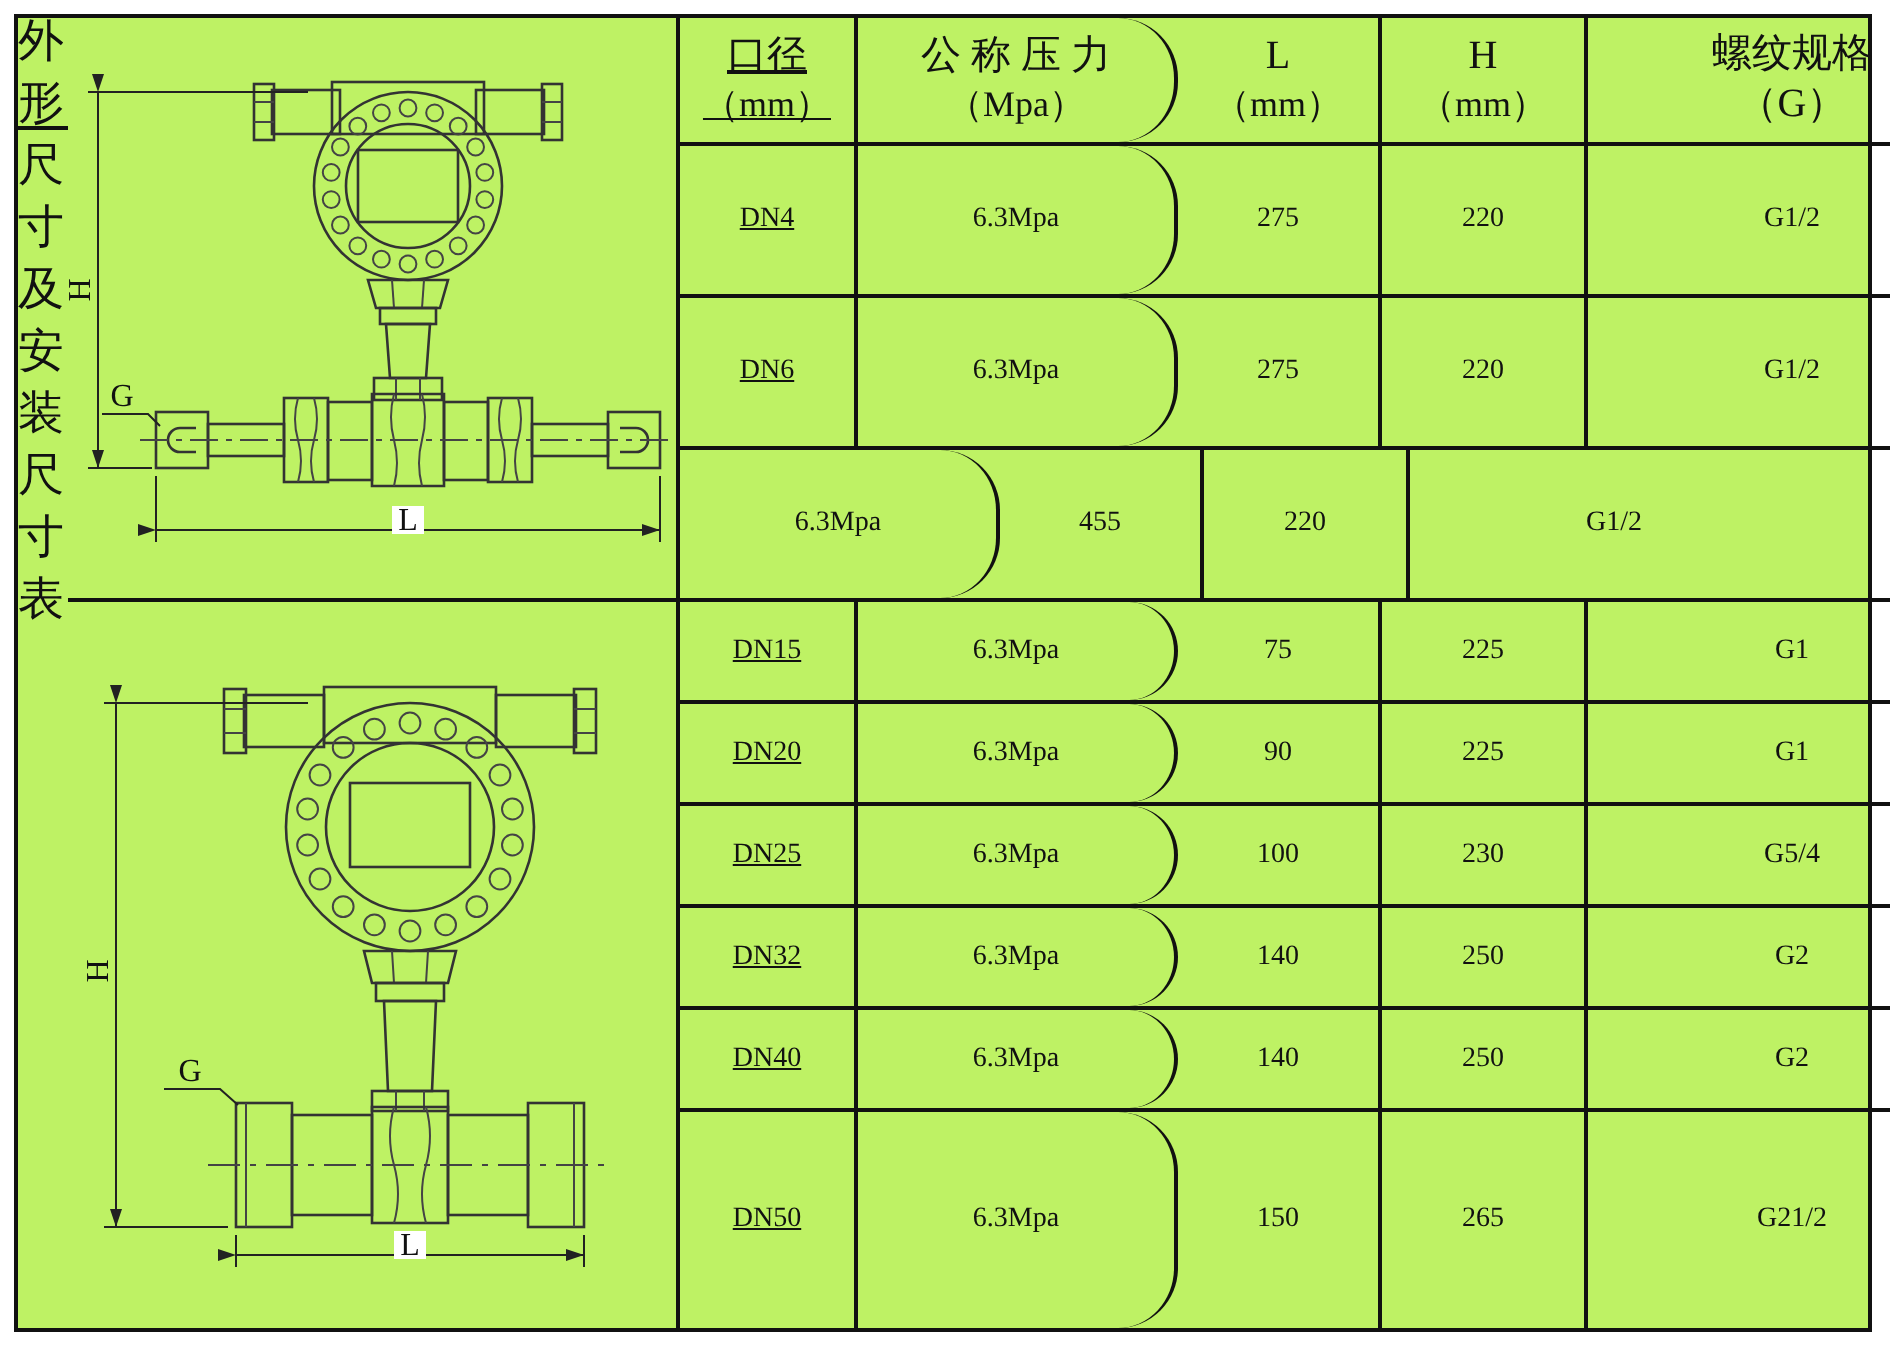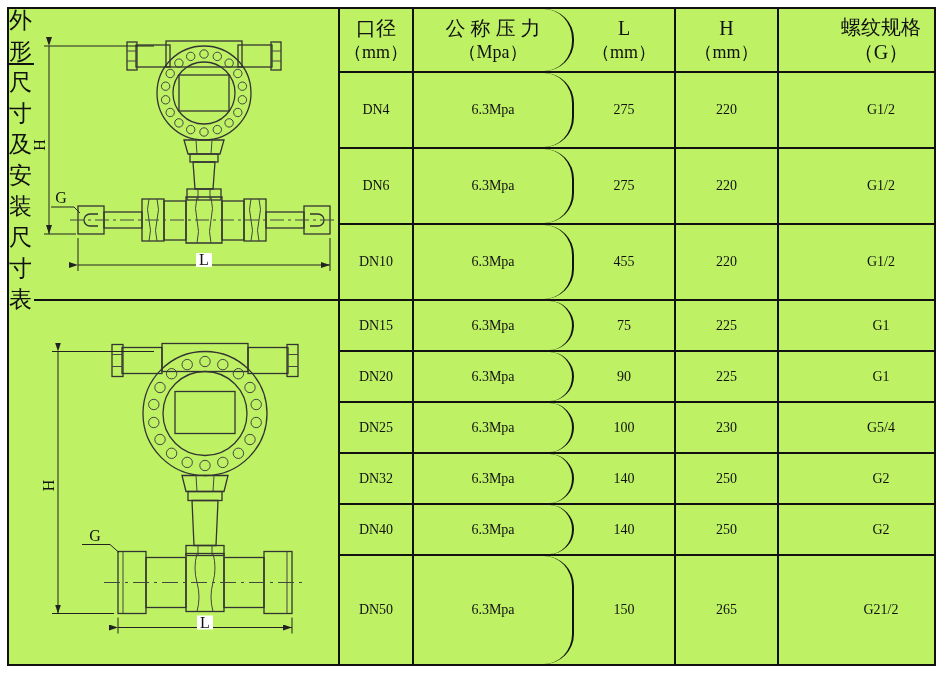--- a/index.html
+++ b/index.html
@@ -16,21 +16,21 @@
   .drawing-cell.bottom { flex: 1; }
   .drawing-cell svg { display: block; width: 100%; height: 100%; }
   .right-col { flex: 1; display: flex; flex-direction: column; }
   .header-row { height: 64px; border-bottom: 2px solid #111; display: flex; }
   .data-row { display: flex; border-bottom: 2px solid #111; }
   .data-row.tall { height: 76px; }
   .data-row.short { height: 51px; }
   .data-row.last { border-bottom: none; flex: 1; }
   .cell { border-right: 2px solid #111; display: flex; flex-direction: column;
     align-items: center; justify-content: center; text-align: center; line-height: 1.25; }
-  .col-size { width: 74px; }
+  .col-size { width: 89px; text-decoration: underline; }
   .col-pressure { width: 160px; border-radius: 30px; }
   .col-l { width: 102px; }
   .col-h { width: 103px; }
   .col-thread { width: 156px; border-right: none; padding-left: 48px; }
   .header-row .cell { font-size: 20px; }
   .header-row .unit { font-size: 18px; }
   .data-row .cell { font-size: 14px; }
   .dimline { stroke: #222; stroke-width: 1; fill: none; }
   .outline { stroke: #333; stroke-width: 1.3; fill: none; }
   .thin { stroke: #444; stroke-width: 1; fill: none; }
@@ -242,21 +242,20 @@
           <div class="cell col-thread">G1/2</div>
         </div>
         <div class="data-row tall">
           <div class="cell col-size">DN6</div>
           <div class="cell col-pressure">6.3Mpa</div>
           <div class="cell col-l">275</div>
           <div class="cell col-h">220</div>
           <div class="cell col-thread">G1/2</div>
         </div>
         <div class="data-row tall">
-          <div class="cell col-size">DN10</div>
           <div class="cell col-pressure">6.3Mpa</div>
           <div class="cell col-l">455</div>
           <div class="cell col-h">220</div>
           <div class="cell col-thread">G1/2</div>
         </div>
         <div class="data-row short">
           <div class="cell col-size">DN15</div>
           <div class="cell col-pressure">6.3Mpa</div>
           <div class="cell col-l">75</div>
           <div class="cell col-h">225</div>

